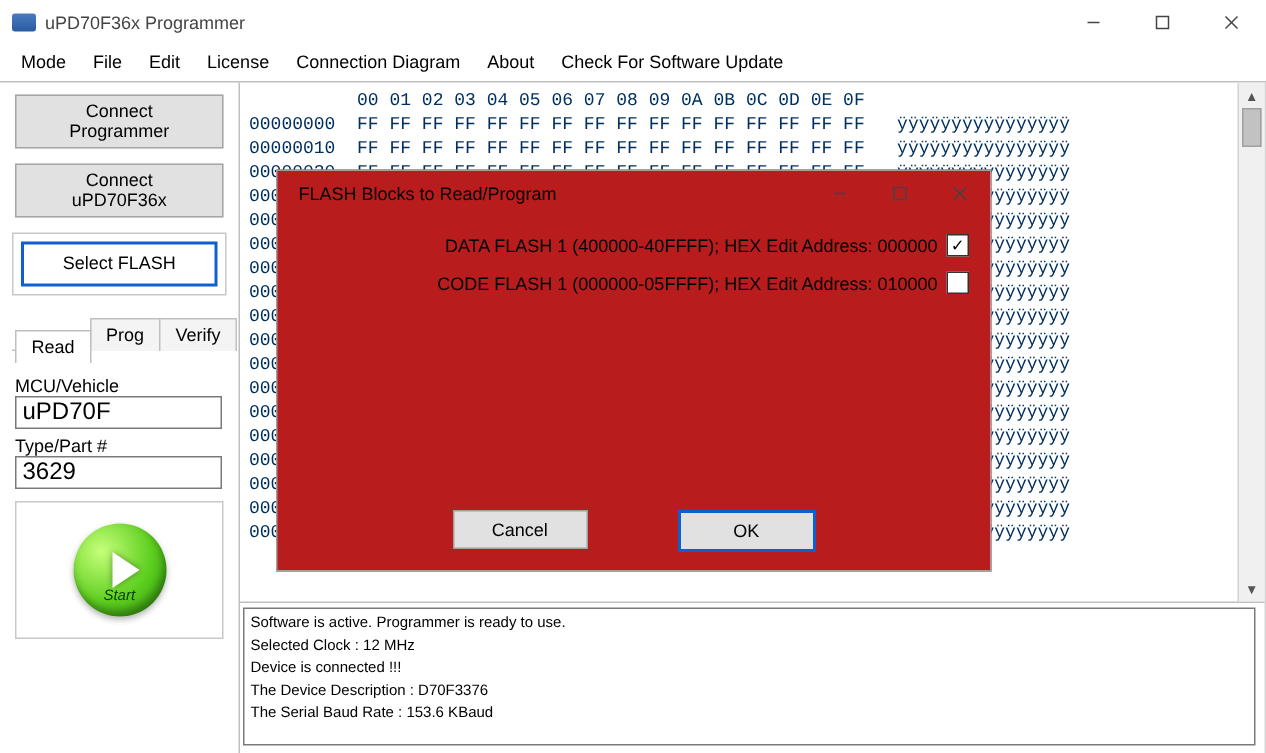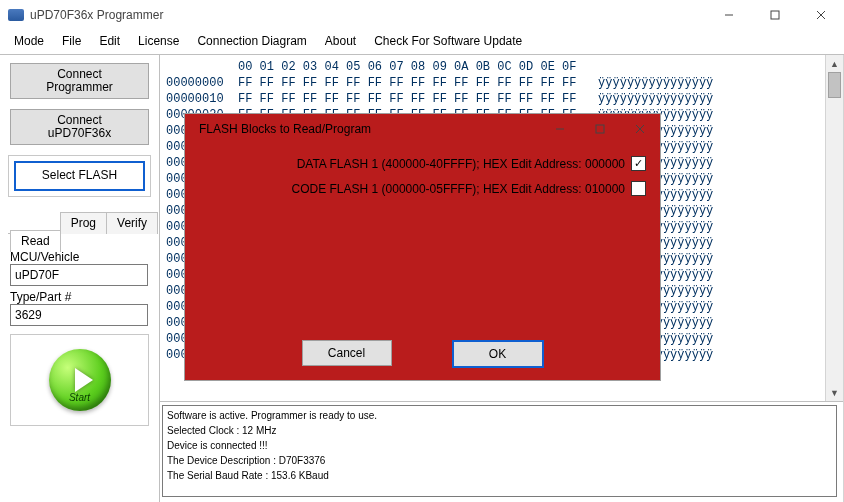--- a/index.html
+++ b/index.html
@@ -90,32 +90,32 @@
   .tab {
     padding: 3px 10px 4px 10px;
     font-size:12px;
     border:1px solid #bfbfbf;
     border-bottom:none;
     background:#f4f4f4;
     position:relative;
     top:1px;
     margin-right:-1px;
   }
-  .tab.active { background:#fff; top:19px; z-index:2; }
+  .tab.active { background:#fff; top:9px; z-index:2; }
   .tabbody{
     border:0;
     padding:6px 2px 2px 2px;
   }
   .field-label{ font-size:12px; margin-top:4px; }
   .text-input{
     width: 128px;
     height: 18px;
     border:1px solid #7a7a7a;
     padding:1px 4px;
-    font-size:12px;
+    font-size:16px;
     background:#fff;
   }
   .start-area{
     margin-top:8px;
     border:1px solid #c8c8c8;
     height:90px;
     display:flex; align-items:center; justify-content:center;
   }
   .start-btn{
     width:62px; height:62px;

